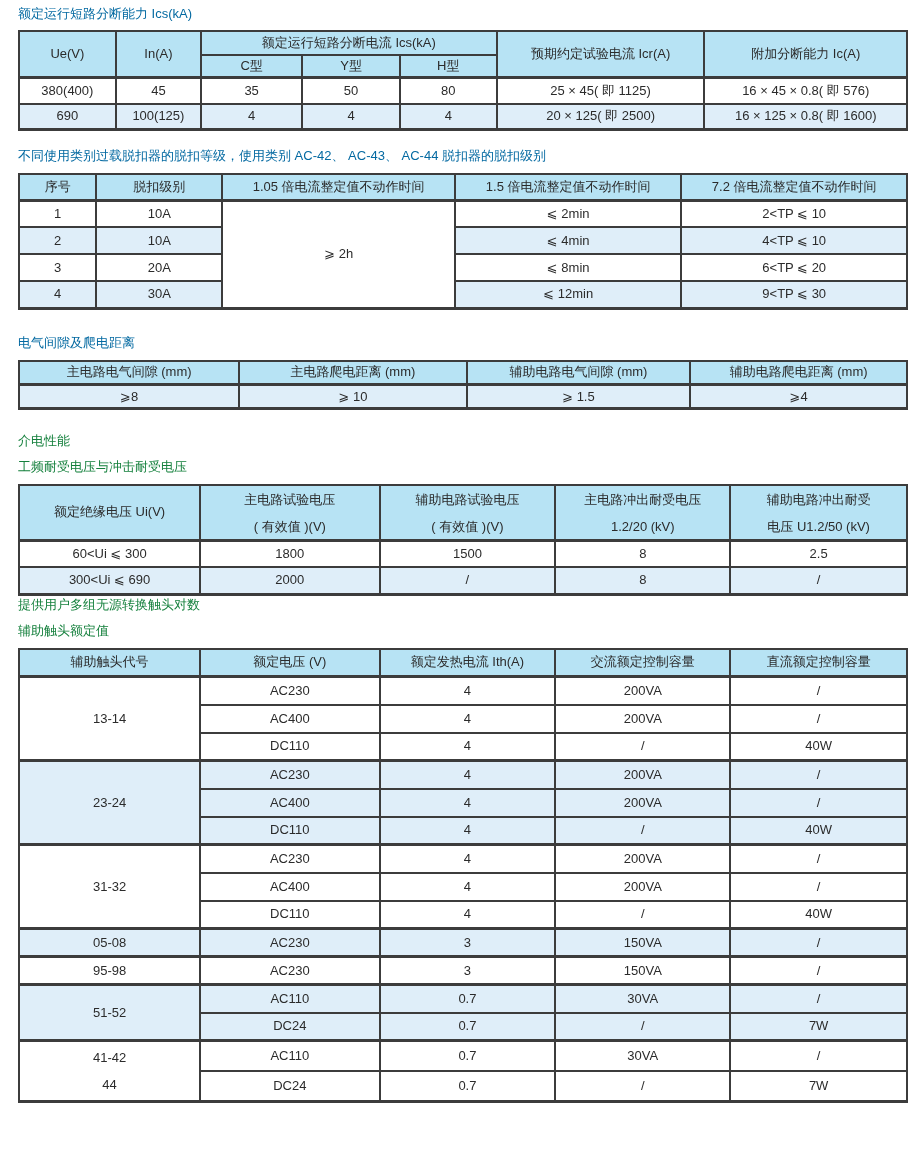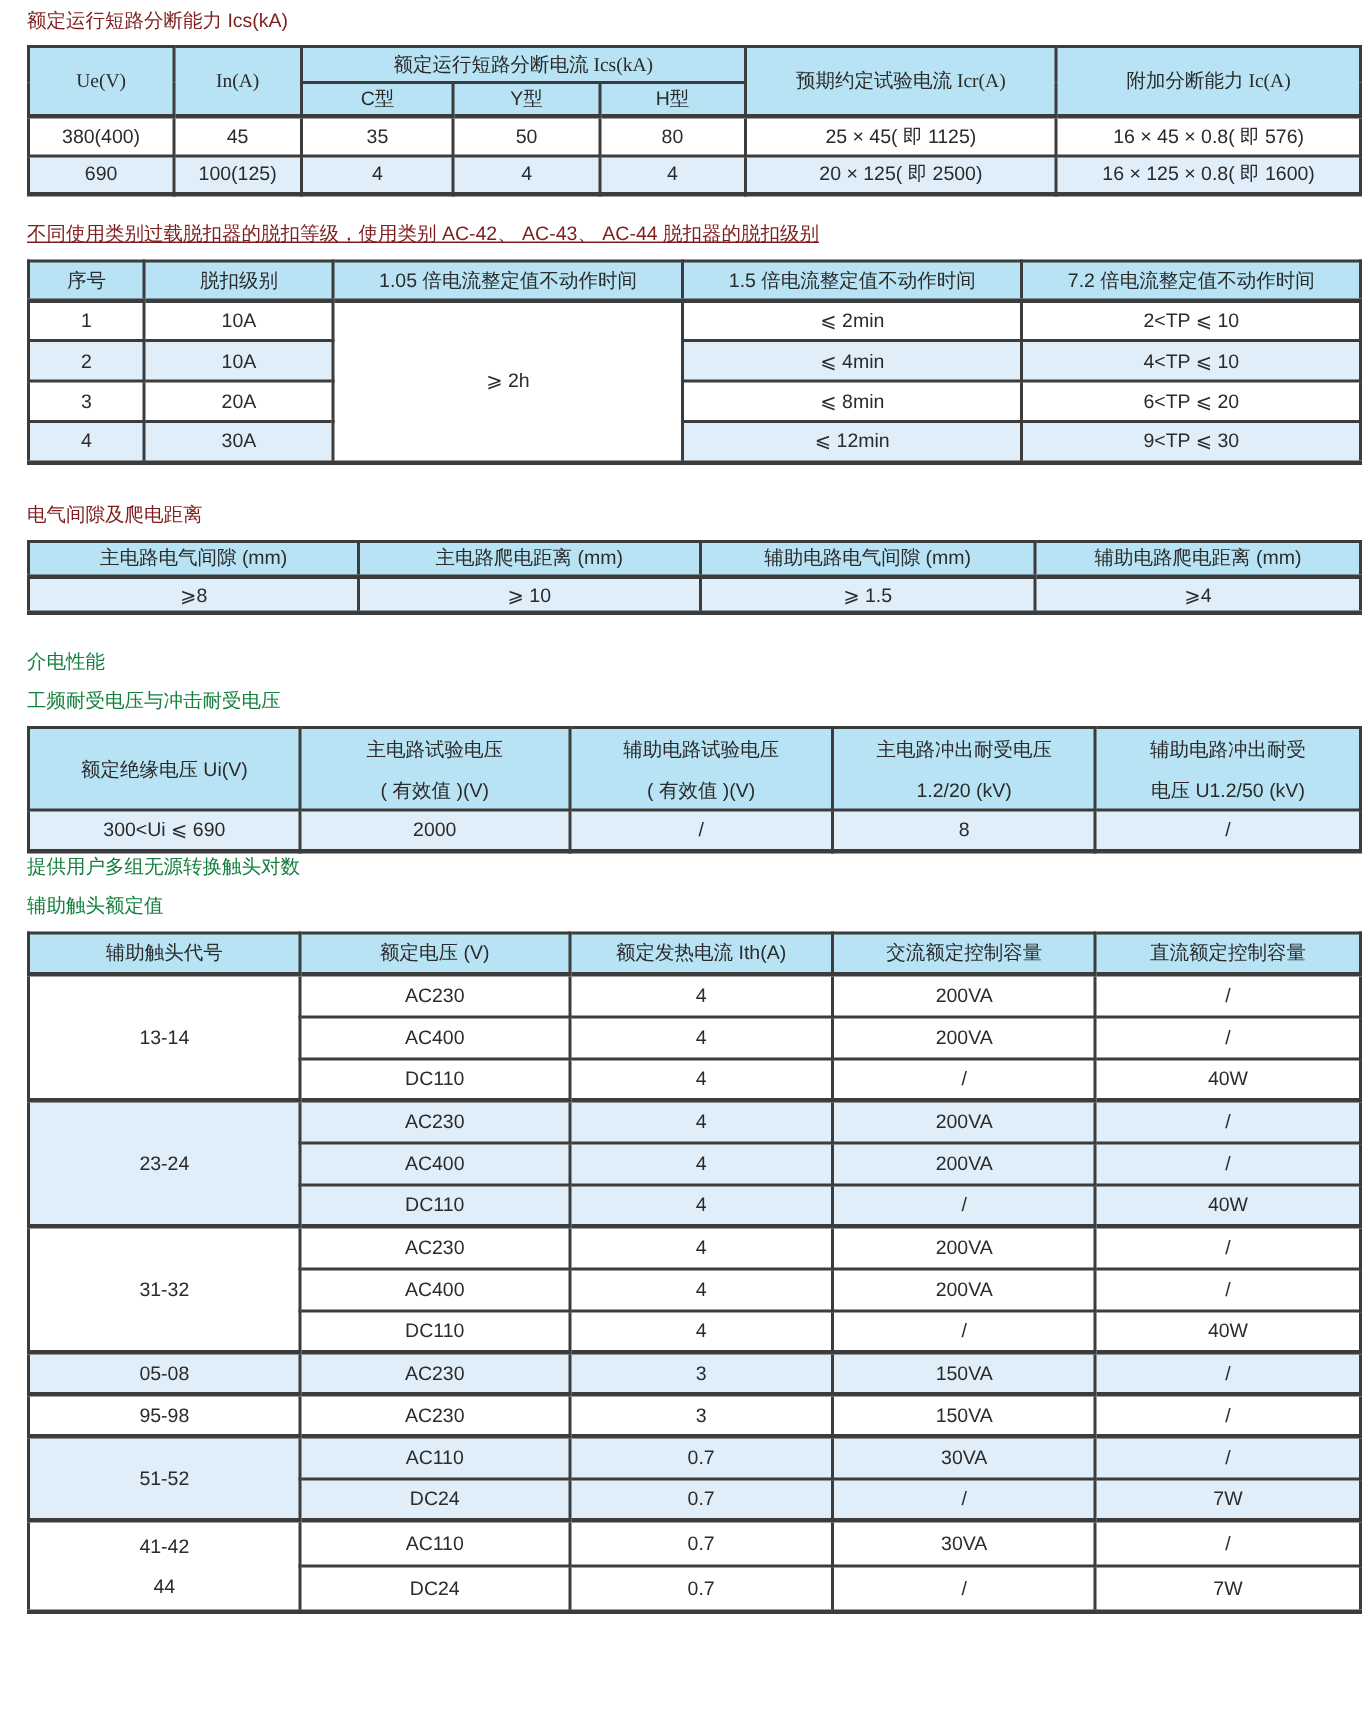--- a/index.html
+++ b/index.html
@@ -1,34 +1,34 @@
 <!DOCTYPE html>
 <html style="--hdr: #b7e3f4; --stripe: #dfeef9; --bd: #3c3c3c; --tx: #2b2b2b;"><head>
 <meta charset="utf-8">
 <style>
   :root { --bd:#3c3c3c; --hdr:#b7e3f4; --stripe:#dfeef9; --tx:#2b2b2b; }
   * { box-sizing: border-box; }
   body { margin:0; background:#ffffff; font-family:"Liberation Sans","DejaVu Sans",sans-serif; }
   .page { width:910px; padding:6px 2px 4px 18px; background:#fff; }
-  .cap { font-size:13px; color:#7f1d1d; line-height:16px; margin:0 0 8px 0; }
+  .cap { font-size:13px; color:#0369a1; line-height:16px; margin:0 0 8px 0; }
   .capline { font-size:13px; color:#15803d; line-height:18px; }
-  .mt-t2 { margin-top:17px; margin-bottom:9px;text-decoration:underline; }
+  .mt-t2 { margin-top:17px; margin-bottom:9px; }
   .mt-t3 { margin-top:25px; margin-bottom:9px; }
   .mt-t4 { margin-top:22px; margin-bottom:8px; }
   .mt-t5 { margin-bottom:8px; }
   table.tbl { border-collapse:collapse; table-layout:fixed; width:890px;
               border:2px solid var(--bd); border-bottom-width:3px; }
   .tbl td { border:2px solid var(--bd); font-size:13px; color:var(--tx);
             text-align:center; vertical-align:middle; padding:2px 3px; line-height:1.25; }
   .tbl tr.hdr td { background:var(--hdr); }
   .tbl tr.stripe td, .tbl tr.g-stripe td { background:var(--stripe); }
   .tbl tr.body-start td, .tbl tr.group-start td { border-top:3px solid var(--bd); }
   .cell-white { background:#ffffff !important; }
   
-  #t1 tr.h1 { height:24px;font-family:Liberation Serif, serif; } #t1 tr.h2 { height:20px; } #t1 tr.d { height:26px; }
+  #t1 tr.h1 { height:24px; } #t1 tr.h2 { height:20px; } #t1 tr.d { height:26px; }
   #t2 tr.hdr { height:26px; } #t2 tr.d { height:27px; }
   #t3 tr.hdr { height:24px; } #t3 tr.d { height:24px; }
   #t4 tr.hdr { height:55px; } #t4 tr.d { height:27px; }
   #t5 tr.hdr { height:28px; } #t5 tr.d { height:28px; }
   .hl { line-height:17px;text-align:center; }
   .hl2 { margin-top:10px; }
   .two-line div { height:27px; line-height:27px; }
 </style>
 </head>
 <body>
@@ -172,20 +172,27 @@
         </td>
         <td>
           <div class="hl">主电路冲出耐受电压</div>
           <div class="hl hl2">1.2/20 (kV)</div>
         </td>
         <td>
           <div class="hl">辅助电路冲出耐受</div>
           <div class="hl hl2">电压 U1.2/50 (kV)</div>
         </td>
       </tr>
+      <tr class="d body-start">
+        <td>60&lt;Ui ⩽ 300</td>
+        <td>1800</td>
+        <td>1500</td>
+        <td>8</td>
+        <td>2.5</td>
+      </tr>
       <tr class="d stripe">
         <td>300&lt;Ui ⩽ 690</td>
         <td>2000</td>
         <td>/</td>
         <td>8</td>
         <td>/</td>
       </tr>
     </tbody>
   </table>
 

